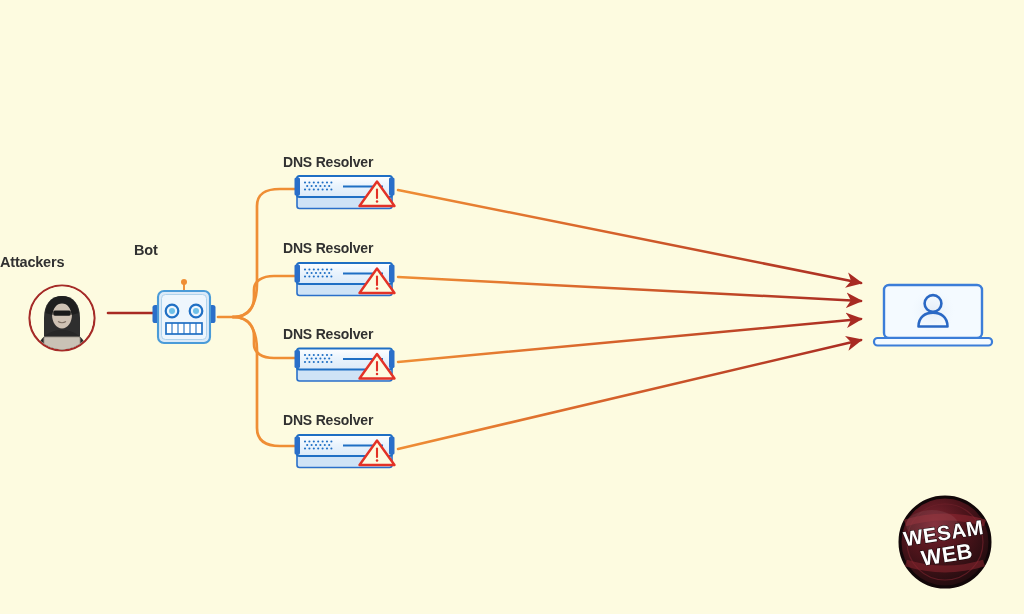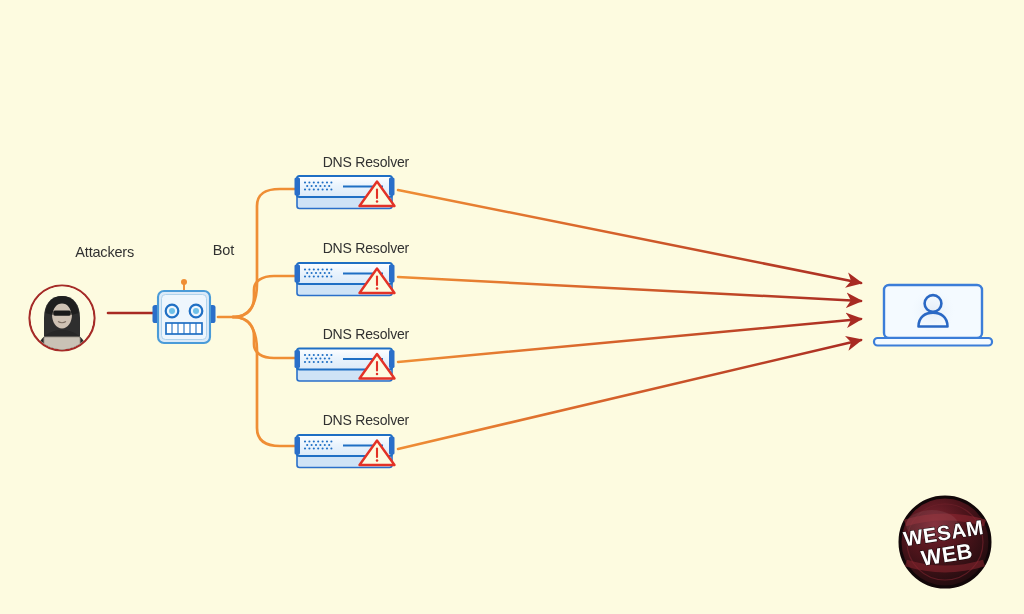--- a/index.html
+++ b/index.html
@@ -22,24 +22,24 @@
   #diagram-svg {
     position: absolute;
     left: 0;
     top: 0;
     width: 1024px;
     height: 614px;
   }
   .node-label {
     position: absolute;
     font-family: "Liberation Sans", sans-serif;
-    font-weight: normal;
+    font-weight: bold;
     color: #313131;
     white-space: nowrap;
-    text-align: right;
+    text-align: left;
     letter-spacing: -0.2px;
   }
   .label-attackers { font-size: 14.5px; }
   .label-bot { font-size: 14.5px; }
   .label-victim { font-size: 14.5px; }
   .label-resolver { font-size: 14px; }
 </style>
 </head>
 <body>
 
@@ -303,21 +303,21 @@
       <path d="M 905 523 Q 945 511 985 523" fill="none" stroke="#8c2630" stroke-width="7" opacity="0.6"></path>
       <path d="M 906 563 Q 945 575 984 563" fill="none" stroke="#8c2630" stroke-width="7" opacity="0.55"></path>
       <ellipse cx="932" cy="525" rx="26" ry="15" fill="#ffffff" opacity="0.07"></ellipse>
       <g transform="rotate(-9 945 542)">
         <text x="945" y="540" text-anchor="middle" font-family="'Liberation Sans', sans-serif" font-weight="bold" font-size="20.5" fill="#ffffff" stroke="#160a0c" stroke-width="1.1" paint-order="stroke" letter-spacing="0.5">WESAM</text>
         <text x="945" y="562" text-anchor="middle" font-family="'Liberation Sans', sans-serif" font-weight="bold" font-size="21.5" fill="#ffffff" stroke="#160a0c" stroke-width="1.1" paint-order="stroke" letter-spacing="0.5">WEB</text>
       </g>
     </g>
   </svg>
 
-  <div class="node-label label-attackers" style="left:0px; top:244px; width:125px;padding-left:9px;">Attackers</div>
+  <div class="node-label label-attackers" style="left:0px; top:254px; width:125px;">Attackers</div>
 
   <div class="node-label label-bot" style="left:134px; top:242px; width:100px;">Bot</div>
 
   <div class="node-label label-resolver" style="left:283px; top:154px; width:126px;">DNS Resolver</div>
 
   <div class="node-label label-resolver" style="left:283px; top:240px; width:126px;">DNS Resolver</div>
 
   <div class="node-label label-resolver" style="left:283px; top:326px; width:126px;">DNS Resolver</div>
 
   <div class="node-label label-resolver" style="left:283px; top:412px; width:126px;">DNS Resolver</div>

